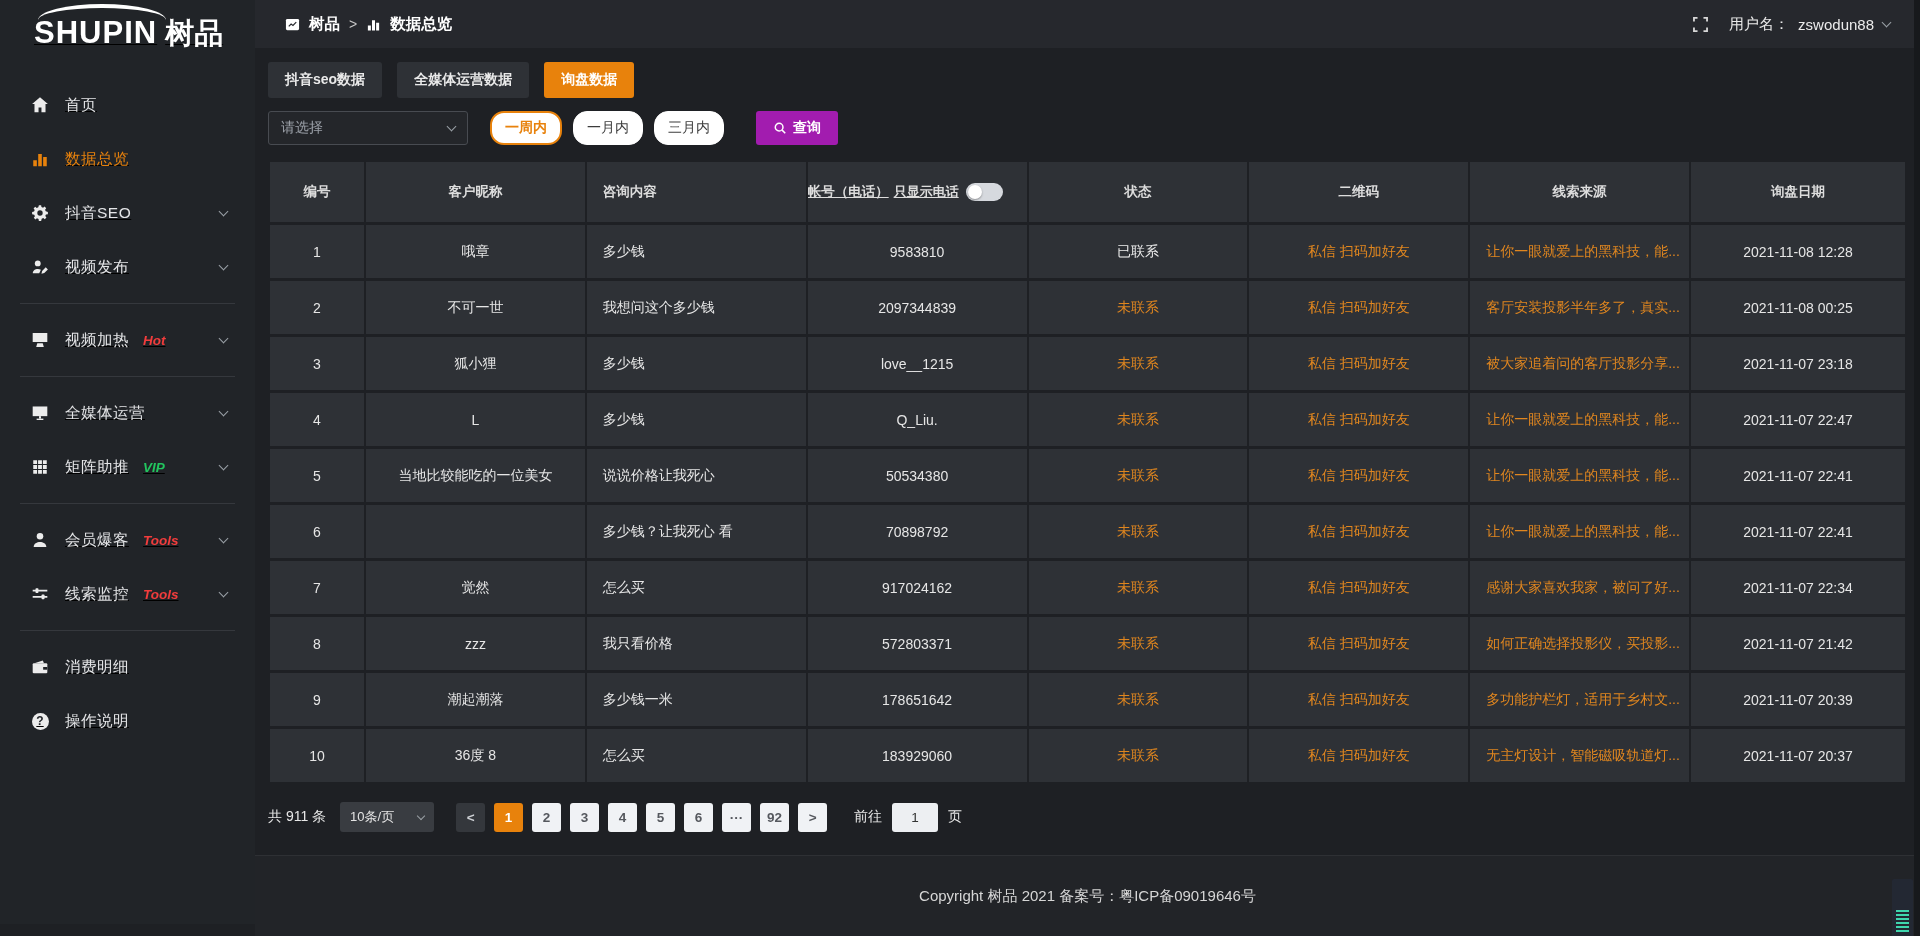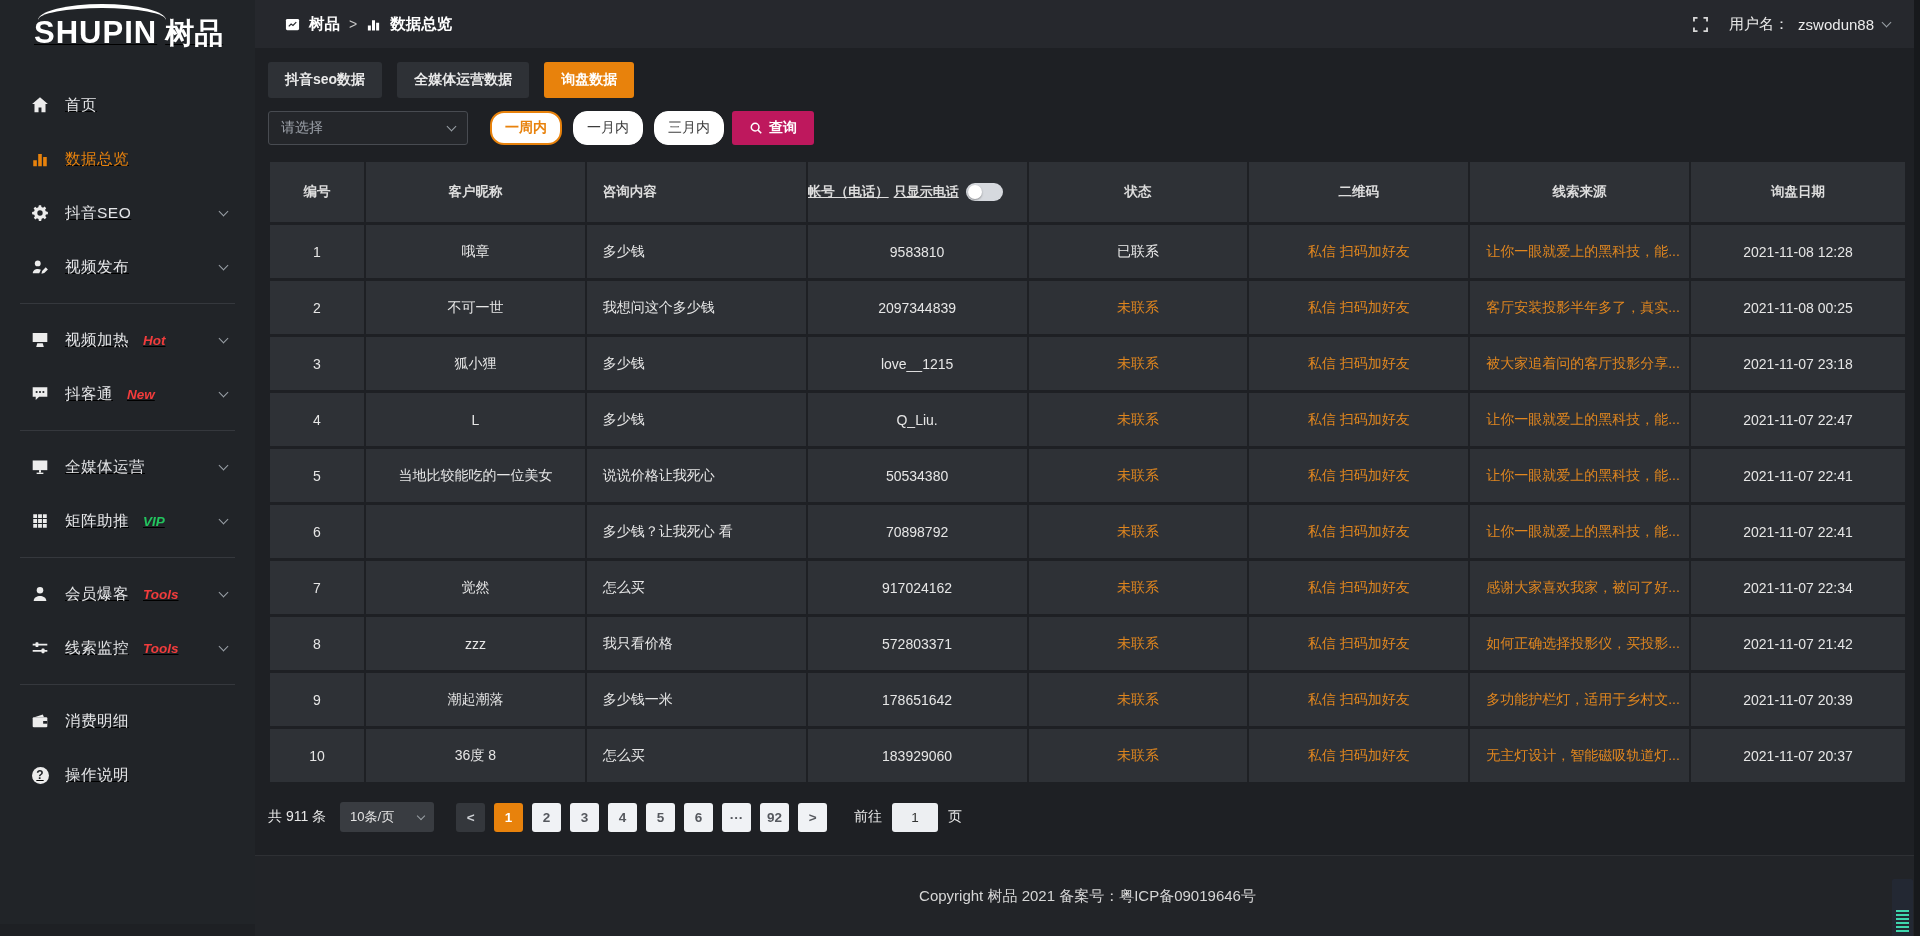--- a/index.html
+++ b/index.html
@@ -51,21 +51,21 @@
   .tab.active { background:#e8820c; color:#fff; }
   .filters { margin-top:13px; display:flex; align-items:center; }
   .select { width:200px; height:34px; background:#24262a; border:1px solid #484b51; border-radius:3px;
             color:#9ba0a8; font-size:14px; display:flex; align-items:center; justify-content:space-between;
             padding:0 12px; cursor:pointer; }
   .range-group { display:flex; gap:11px; margin-left:22px; }
   .range-btn { height:34px; min-width:64px; padding:0 13px; background:#ffffff; color:#3c3c3c;
                border-radius:14px; font-size:14px; display:flex; align-items:center; justify-content:center;
                cursor:pointer; border:1px solid #ffffff; }
   .range-btn.selected { color:#e8820c; border:2px solid #e8820c; font-weight:700; }
-  .search-btn { height:34px; margin-left:8px; background:#be185d; color:#fff; border:none; border-radius:3px;
+  .search-btn { height:34px; margin-left:32px; background:#a21caf; color:#fff; border:none; border-radius:3px;
                 padding:0 17px; font-size:14px; font-weight:700; display:flex; align-items:center; gap:6px;
                 cursor:pointer; }
   .search-btn svg { width:14px; height:14px; display:block; }
 
   
   .tbl-wrap { margin-top:14px; }
   table { width:100%; border-collapse:separate; border-spacing:2px 3px; table-layout:fixed; }
   th, td { background:#2e3136; overflow:hidden; white-space:nowrap; text-overflow:ellipsis; }
   th { height:60px; color:#dddddd; font-size:13.5px; font-weight:600; text-align:center; }
   td { height:53px; color:#e6e6e6; font-size:14px; text-align:center; padding:0 8px; }
@@ -165,33 +165,20 @@
             <svg viewBox="0 0 16 16">
               <path d="M1.5 1.8h13v8h-13z"></path>
               <path d="M5.6 10.8h4.8l1 3.4H4.6z"></path>
             </svg>
           </span>
         <span class="mi-label">视频加热</span>
         <span class="mi-badge badge-red">Hot</span>
         <span class="chev"></span>
       </div>
 
-      <div class="mi">
-        <span class="mi-icon">
-            <svg viewBox="0 0 16 16">
-              <path d="M1.5 2h13v8.4H7.2l-3 2.9v-2.9H1.5z"></path>
-              <circle cx="5" cy="6.2" r=".95" fill="#212428"></circle>
-              <circle cx="8" cy="6.2" r=".95" fill="#212428"></circle>
-              <circle cx="11" cy="6.2" r=".95" fill="#212428"></circle>
-            </svg>
-          </span>
-        <span class="mi-label">抖客通</span>
-        <span class="mi-badge badge-red">New</span>
-        <span class="chev"></span>
-      </div>
 
       <div class="divider"></div>
 
       <div class="mi">
         <span class="mi-icon">
             <svg viewBox="0 0 16 16">
               <path d="M1.5 2.2h13v8.6h-13z"></path>
               <path d="M7.1 10.8h1.8v2.2H7.1z"></path>
               <path d="M5 13h6v1.2H5z"></path>
             </svg>

